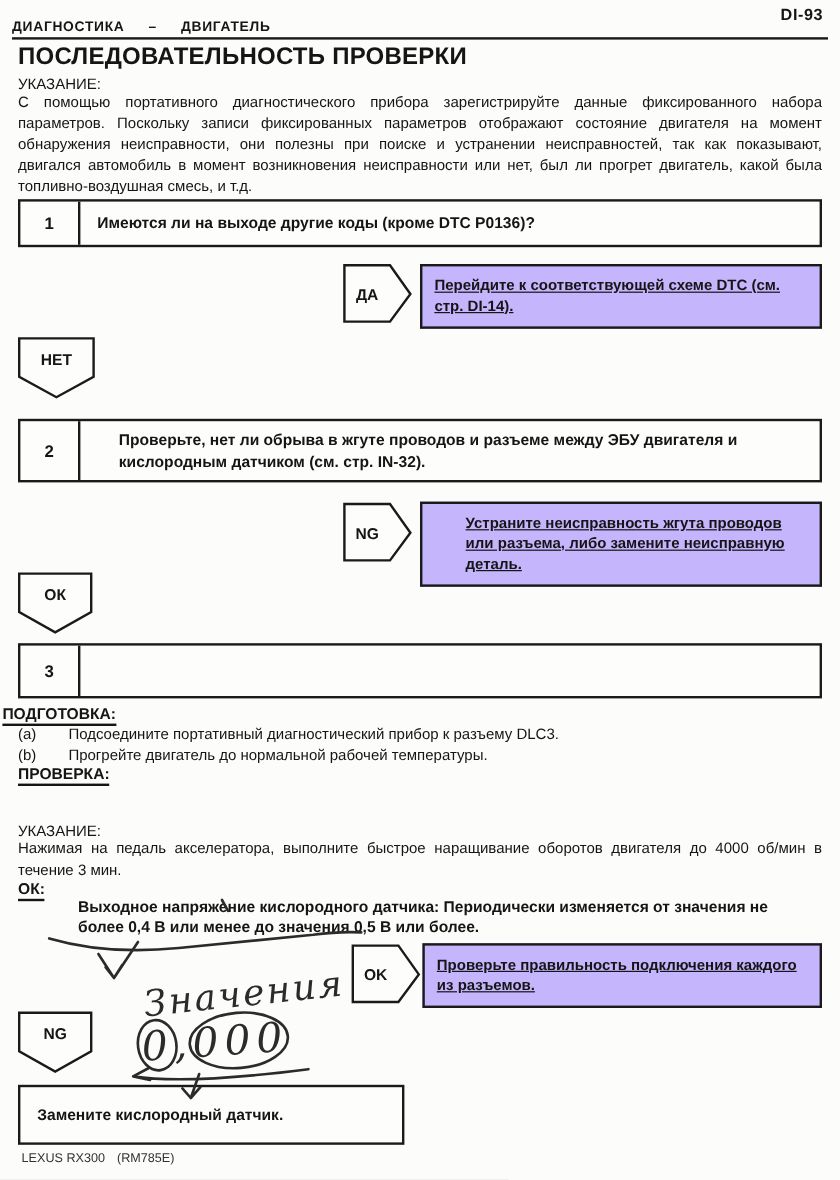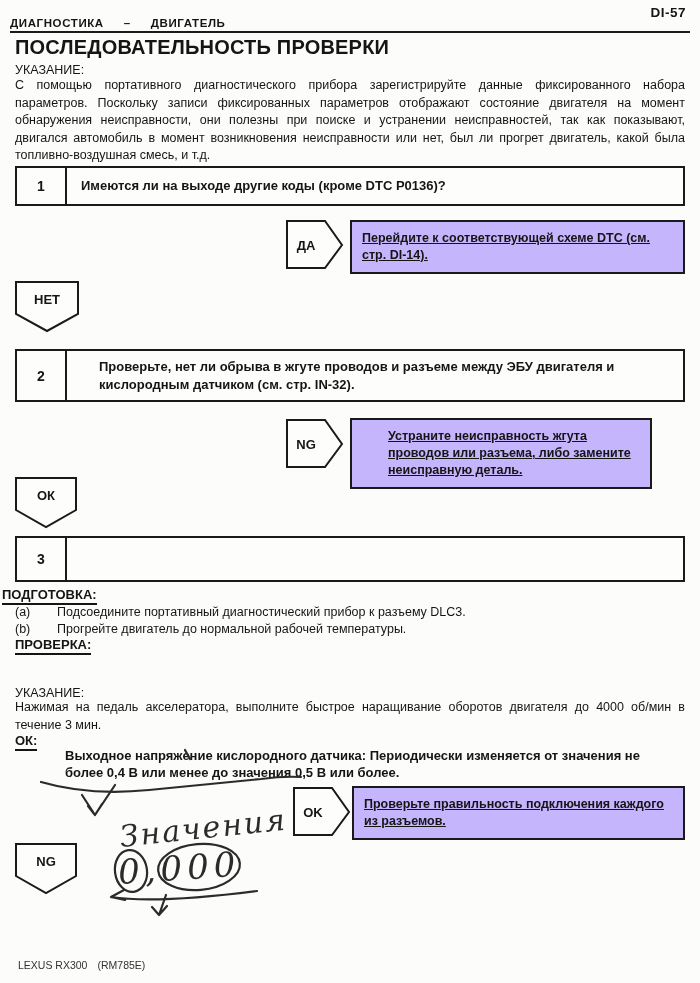--- a/index.html
+++ b/index.html
@@ -42,21 +42,21 @@
     padding:7px 14px;font-size:13px;font-weight:bold;line-height:1.35;
   }
   .step2 .steptext div{max-width:560px;margin-left:18px;}
   
   .branchbox{
     border:2px solid #1a1a1a;background:#c4b5fd;
     font-size:12.5px;font-weight:bold;line-height:1.35;
     padding:8px 10px;box-sizing:border-box;text-decoration:underline;
   }
   .box-yes{top:220px;left:350px;width:335px;min-height:52px;}
-  .box-ng {top:418px;left:350px;width:302px;min-height:52px;padding-left:36px;}
+  .box-ng {top:418px;left:350px;width:335px;min-height:52px;padding-left:36px;}
   .box-ok {top:786px;left:352px;width:333px;min-height:52px;}
   .finalbox{
     top:904px;left:15px;width:322px;height:50px;
     border:2px solid #1a1a1a;background:#fdfdfc;
     font-size:13px;font-weight:bold;
     padding:15px 0 0 14px;box-sizing:border-box;
   }
   
   svg.shape{overflow:visible;}
   svg.shape polygon{fill:#fdfdfc;stroke:#1a1a1a;stroke-width:2;}
@@ -87,21 +87,21 @@
   .hand path,.hand ellipse{fill:none;stroke:#2b2b2b;stroke-width:2.2;stroke-linecap:round;stroke-linejoin:round;}
   .hand text{fill:#2b2b2b;font-family:"DejaVu Serif",serif;font-style:italic;}
   .hw-word{font-size:30px;letter-spacing:2px;}
   .hw-val{font-size:34px;letter-spacing:5px;}
 </style>
 </head>
 <body>
 
 <div class="page">
 
-  <div class="abs page-num">DI-57</div>
+  <div class="abs page-num">DI-93</div>
   <div class="abs hdr-center">
     <span>ДИАГНОСТИКА</span><span>–</span><span>ДВИГАТЕЛЬ</span>
   </div>
   <div class="abs hdr-rule"></div>
   <div class="abs doc-title">ПОСЛЕДОВАТЕЛЬНОСТЬ ПРОВЕРКИ</div>
 
   <div class="abs t intro-label">УКАЗАНИЕ:</div>
   <div class="abs t intro-text">С помощью портативного диагностического прибора зарегистрируйте данные фиксированного набора параметров. Поскольку записи фиксированных параметров отображают состояние двигателя на момент обнаружения неисправности, они полезны при поиске и устранении неисправностей, так как показывают, двигался автомобиль в момент возникновения неисправности или нет, был ли прогрет двигатель, какой была топливно-воздушная смесь, и т.д.</div>
 
   <div class="abs stepbox step1">
@@ -162,20 +162,21 @@
     <polygon points="1,1 39,1 56,25 39,48 1,48"></polygon>
     <text x="20" y="30" text-anchor="middle">OK</text>
   </svg>
   <div class="abs branchbox box-ok">Проверьте правильность подключения каждого из разъемов.</div>
 
   <svg class="abs shape pent-ng" width="62" height="52">
     <polygon points="1,1 61,1 61,33 31,50 1,33"></polygon>
     <text x="31" y="23" text-anchor="middle">NG</text>
   </svg>
 
+  <div class="abs finalbox">Замените кислородный датчик.</div>
 
   <svg class="abs hand" viewBox="0 0 300 175">
     <path d="M 155 14 L 150 5"></path>
     <path d="M 6 37 q 48 14 108 8 t 112 -11 q 22 -3 40 -2"></path>
     <path d="M 80 40 L 60 70 M 47 50 L 60 70 M 53 61 L 60 70 L 67 59"></path>
     <text class="hw-word" x="86" y="102" transform="rotate(-6 86 102)">Значения</text>
     <text class="hw-val" x="84" y="139" transform="rotate(-4 84 139)">0,000</text>
     <ellipse cx="96" cy="126" rx="16" ry="21" transform="rotate(-8 96 126)"></ellipse>
     <ellipse cx="164" cy="122" rx="41" ry="23" transform="rotate(-5 164 122)"></ellipse>
     <path d="M 76 152 C 115 158 175 152 222 146 M 76 152 l 13 -7 M 76 152 l 14 3"></path>

